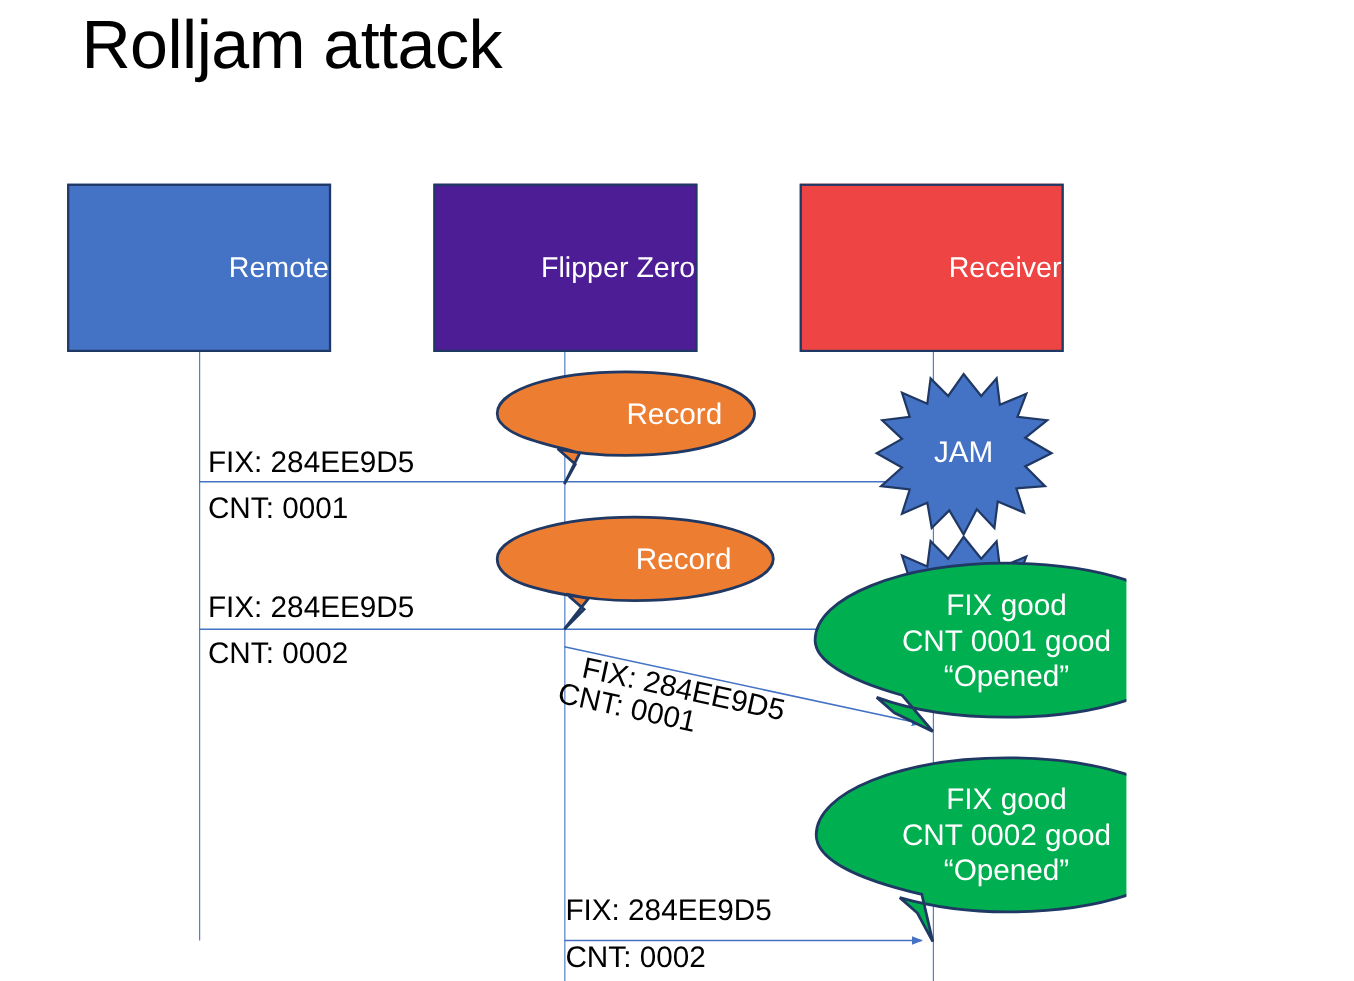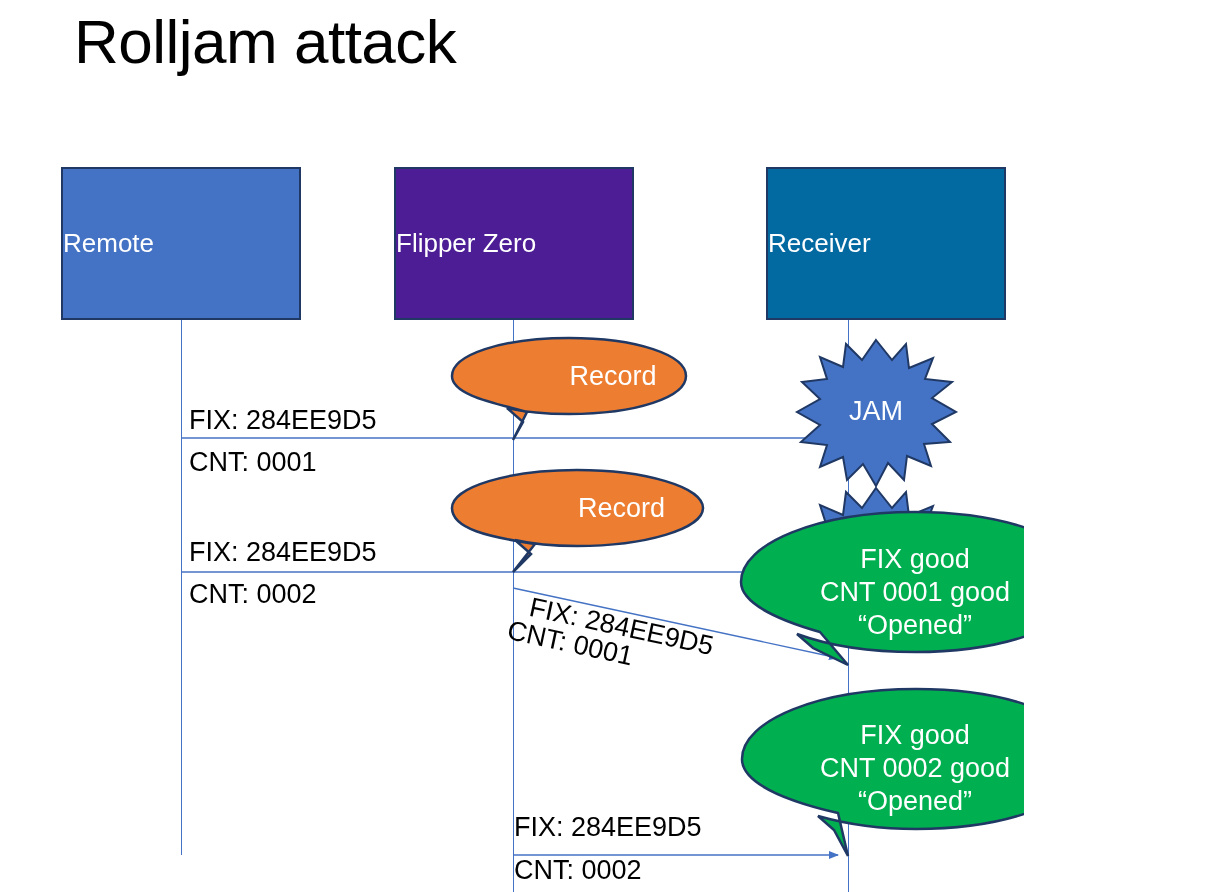--- a/index.html
+++ b/index.html
@@ -34,21 +34,21 @@
 
   
   .actor-box {
     position: absolute;
     width: 240px;
     height: 153px;
     border: 2px solid #1F3864;
     box-sizing: border-box;
     display: flex;
     align-items: center;
-    justify-content: flex-start;
+    justify-content: flex-end;
     color: #ffffff;
     font-size: 26px;
     font-weight: 400;
   }
   .actor-label { pointer-events: none; }
 
   
   .lifeline {
     position: absolute;
     width: 1px;
@@ -96,21 +96,20 @@
     pointer-events: none;
   }
   .callout .txt { display: block; }
 
   .callout-record {
     font-size: 27px;
     padding-left: 44px;
   }
   .callout-green {
     font-size: 27px;
-    justify-content: flex-end;
   }
   .jam-text {
     position: absolute;
     color: #ffffff;
     font-size: 27px;
     text-align: center;
     white-space: nowrap;
   }
 </style>
 </head>
@@ -141,21 +140,21 @@
   </svg>
 
   <div class="actor-box" style="left:61px; top:167px; background:#4472C4;">
     <span class="actor-label">Remote</span>
   </div>
 
   <div class="actor-box" style="left:394px; top:167px; background:#4c1d95;">
     <span class="actor-label">Flipper Zero</span>
   </div>
 
-  <div class="actor-box" style="left:766px; top:167px; background:#0369a1;">
+  <div class="actor-box" style="left:727px; top:167px; background:#ef4444;">
     <span class="actor-label">Receiver</span>
   </div>
 
   <svg class="overlay" viewBox="0 0 1231 892" style="z-index:3;">
 
     <g transform="translate(876,412)">
       <polygon points="0,-72 16,-52 30,-68 33,-44 57,-54 49,-33 76,-30 56,-14 80,0 56,12 74,30 48,32 55,54 31,44 28,68 12,51 0,74 -13,52 -29,68 -33,45 -56,55 -49,33 -75,30 -56,13 -79,0 -56,-13 -74,-30 -49,-33 -56,-55 -33,-45 -30,-68 -14,-52" fill="#4472C4" stroke="#1F3864" stroke-width="2" stroke-linejoin="miter"></polygon>
     </g>
 
     <g transform="translate(876,560)">

